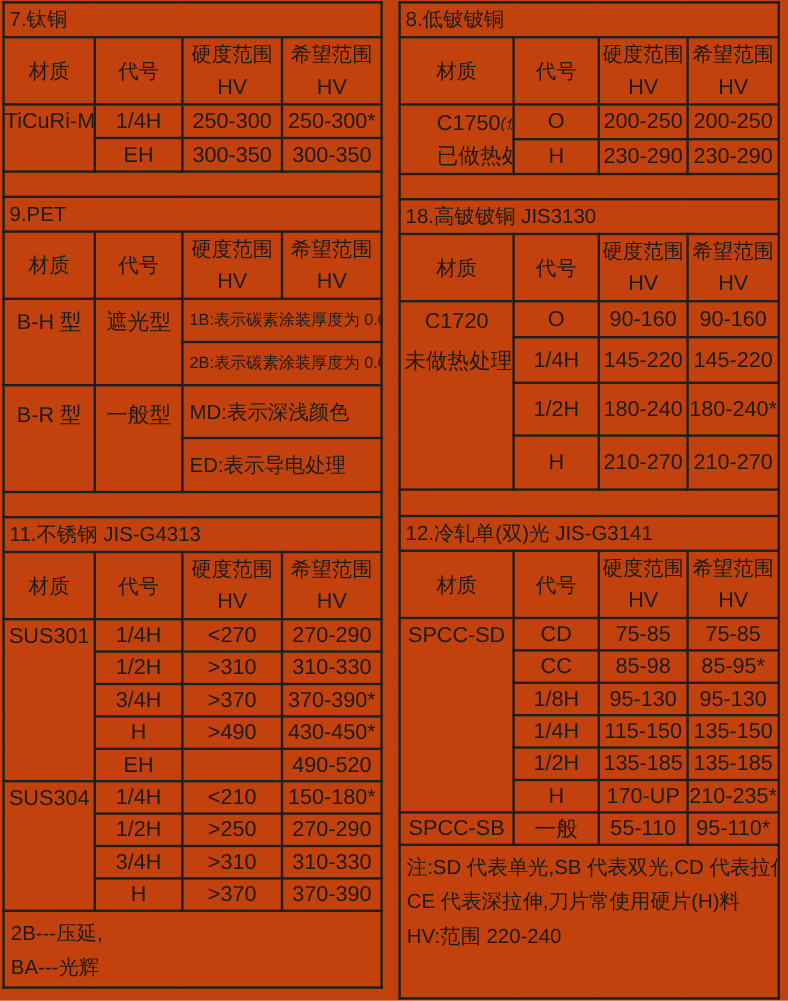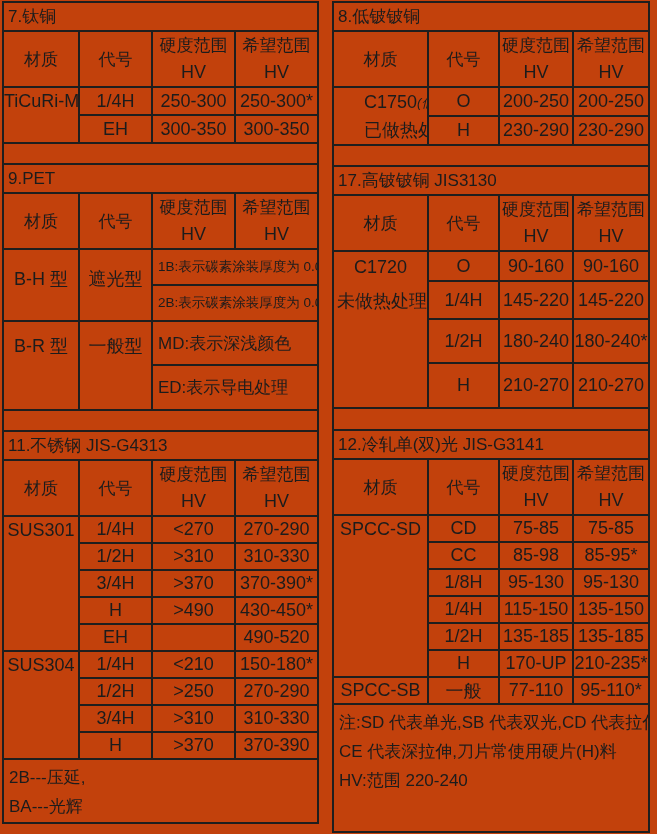--- a/index.html
+++ b/index.html
@@ -20,21 +20,21 @@
   tr.h30 { height:30px;margin-top:20px; }
   tr.h36 { height:36px; }
   tr.h38 { height:38px; }
   tr.h44 { height:44px; }
   tr.h45 { height:45px; }
   tr.sp  { height:21px; }
   tr.sp2 { height:22px; }
   td.vt { vertical-align:top; }
   td.lh26 { line-height:26px; }
   td.lh27 { line-height:26px; }
-  td.lh34 { line-height:34px; padding-top:12px; }
+  td.lh34 { line-height:34px; padding-top:1px; }
   td.lh48 { line-height:48px; }
   td.pnote { text-align:left; padding-left:5px; font-size:17px; }
   td.pnote.sm { font-size:13.5px; }
   td.mat2 { vertical-align:top; padding:0; }
   .mline { display:flex; align-items:center; padding-left:3px; }
   .mline.cen { justify-content:center; padding-left:0; }
   .mline .paren { font-size:13px; padding-top:2px;font-style:italic; }
   .m28 { height:28px;padding-left:30px; }
   .m30 { height:30px; }
   .m38 { height:38px; }
@@ -232,21 +232,21 @@
     <tr class="h28">
       <td>H</td>
       <td>230-290</td>
       <td>230-290</td>
     </tr>
     <tr class="sp">
           <td colspan="4"></td>
         </tr>
 
     <tr class="ttl">
-      <td colspan="4">17.高铍铍铜 JIS3130</td>
+      <td colspan="4">18.高铍铍铜 JIS3130</td>
     </tr>
     <tr class="head">
       <th>材质</th>
       <th>代号</th>
       <th class="hv2">
         <div>硬度范围</div>
         <div class="unit">HV</div>
       </th>
       <th class="hv2">
         <div>希望范围</div>
@@ -323,21 +323,21 @@
       <td>135-185</td>
     </tr>
     <tr class="h27">
       <td>H</td>
       <td>170-UP</td>
       <td>210-235*</td>
     </tr>
     <tr class="h27">
       <td>SPCC-SB</td>
       <td>一般</td>
-      <td>77-110</td>
+      <td>55-110</td>
       <td>95-110*</td>
     </tr>
     <tr class="notes notesR">
       <td colspan="4">
         <div class="nline">注:SD 代表单光,SB 代表双光,CD 代表拉伸</div>
         <div class="nline">CE 代表深拉伸,刀片常使用硬片(H)料</div>
         <div class="nline">HV:范围 220-240</div>
       </td>
     </tr>
   </tbody>

